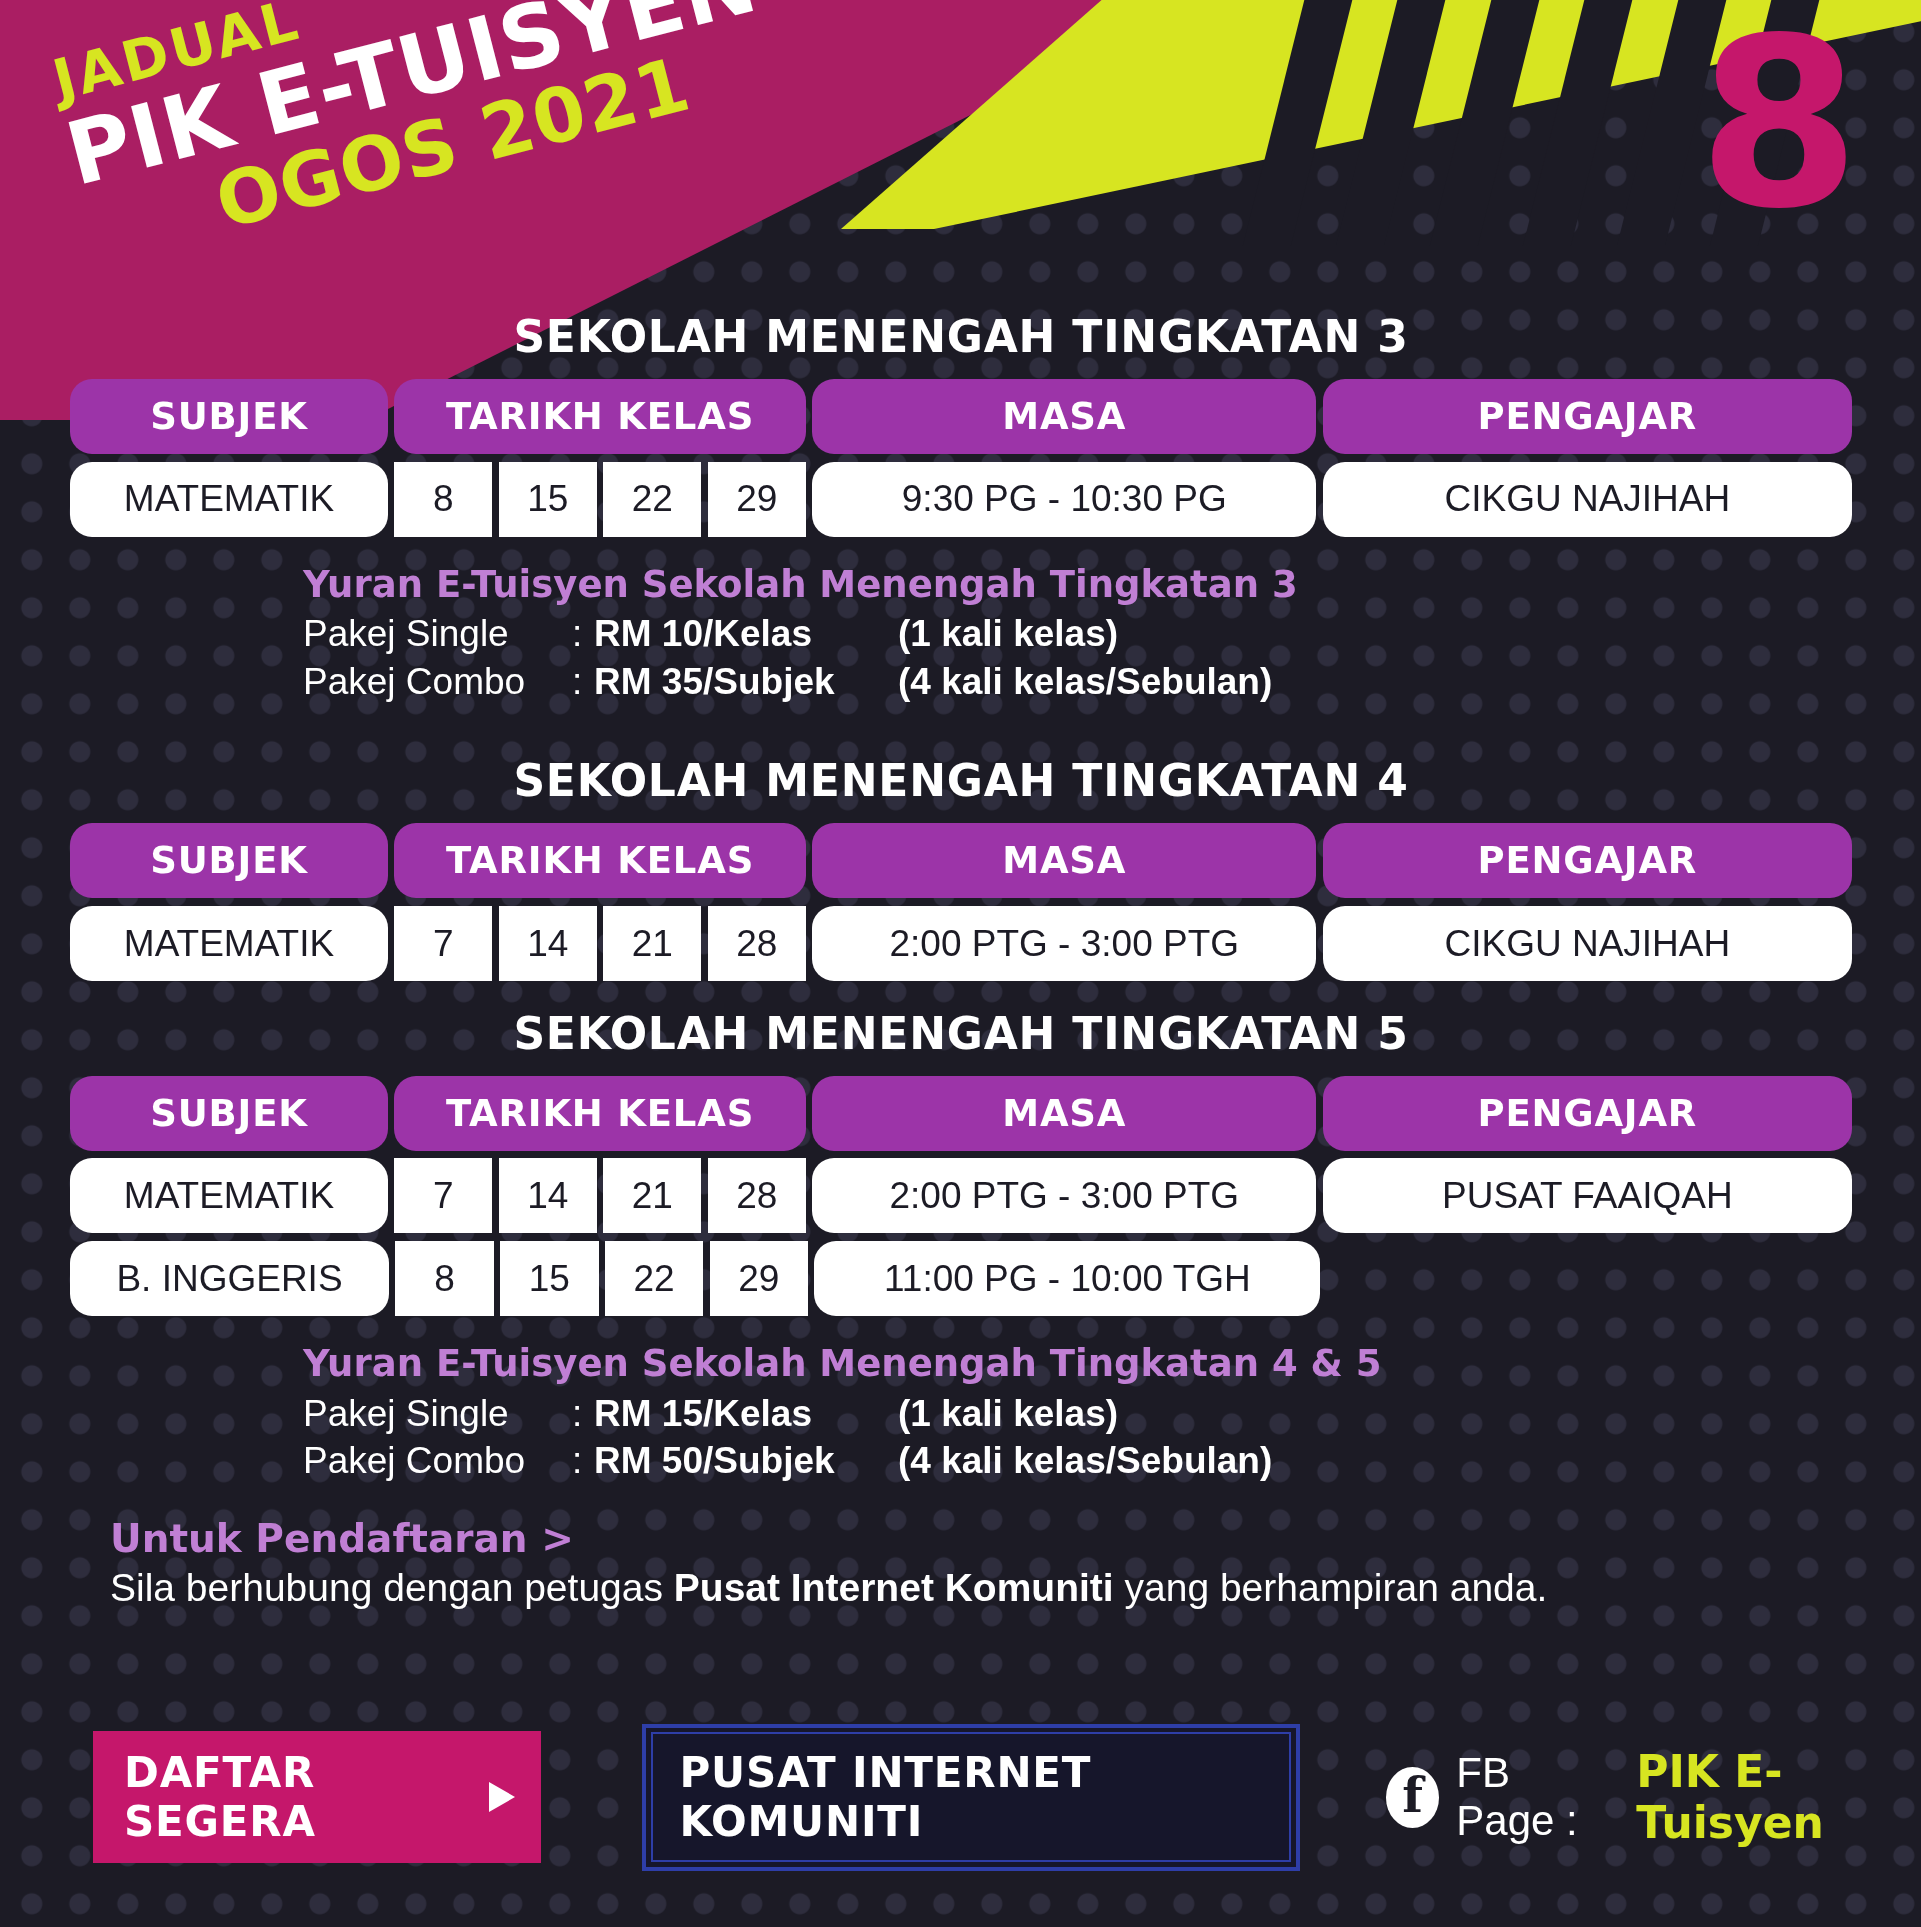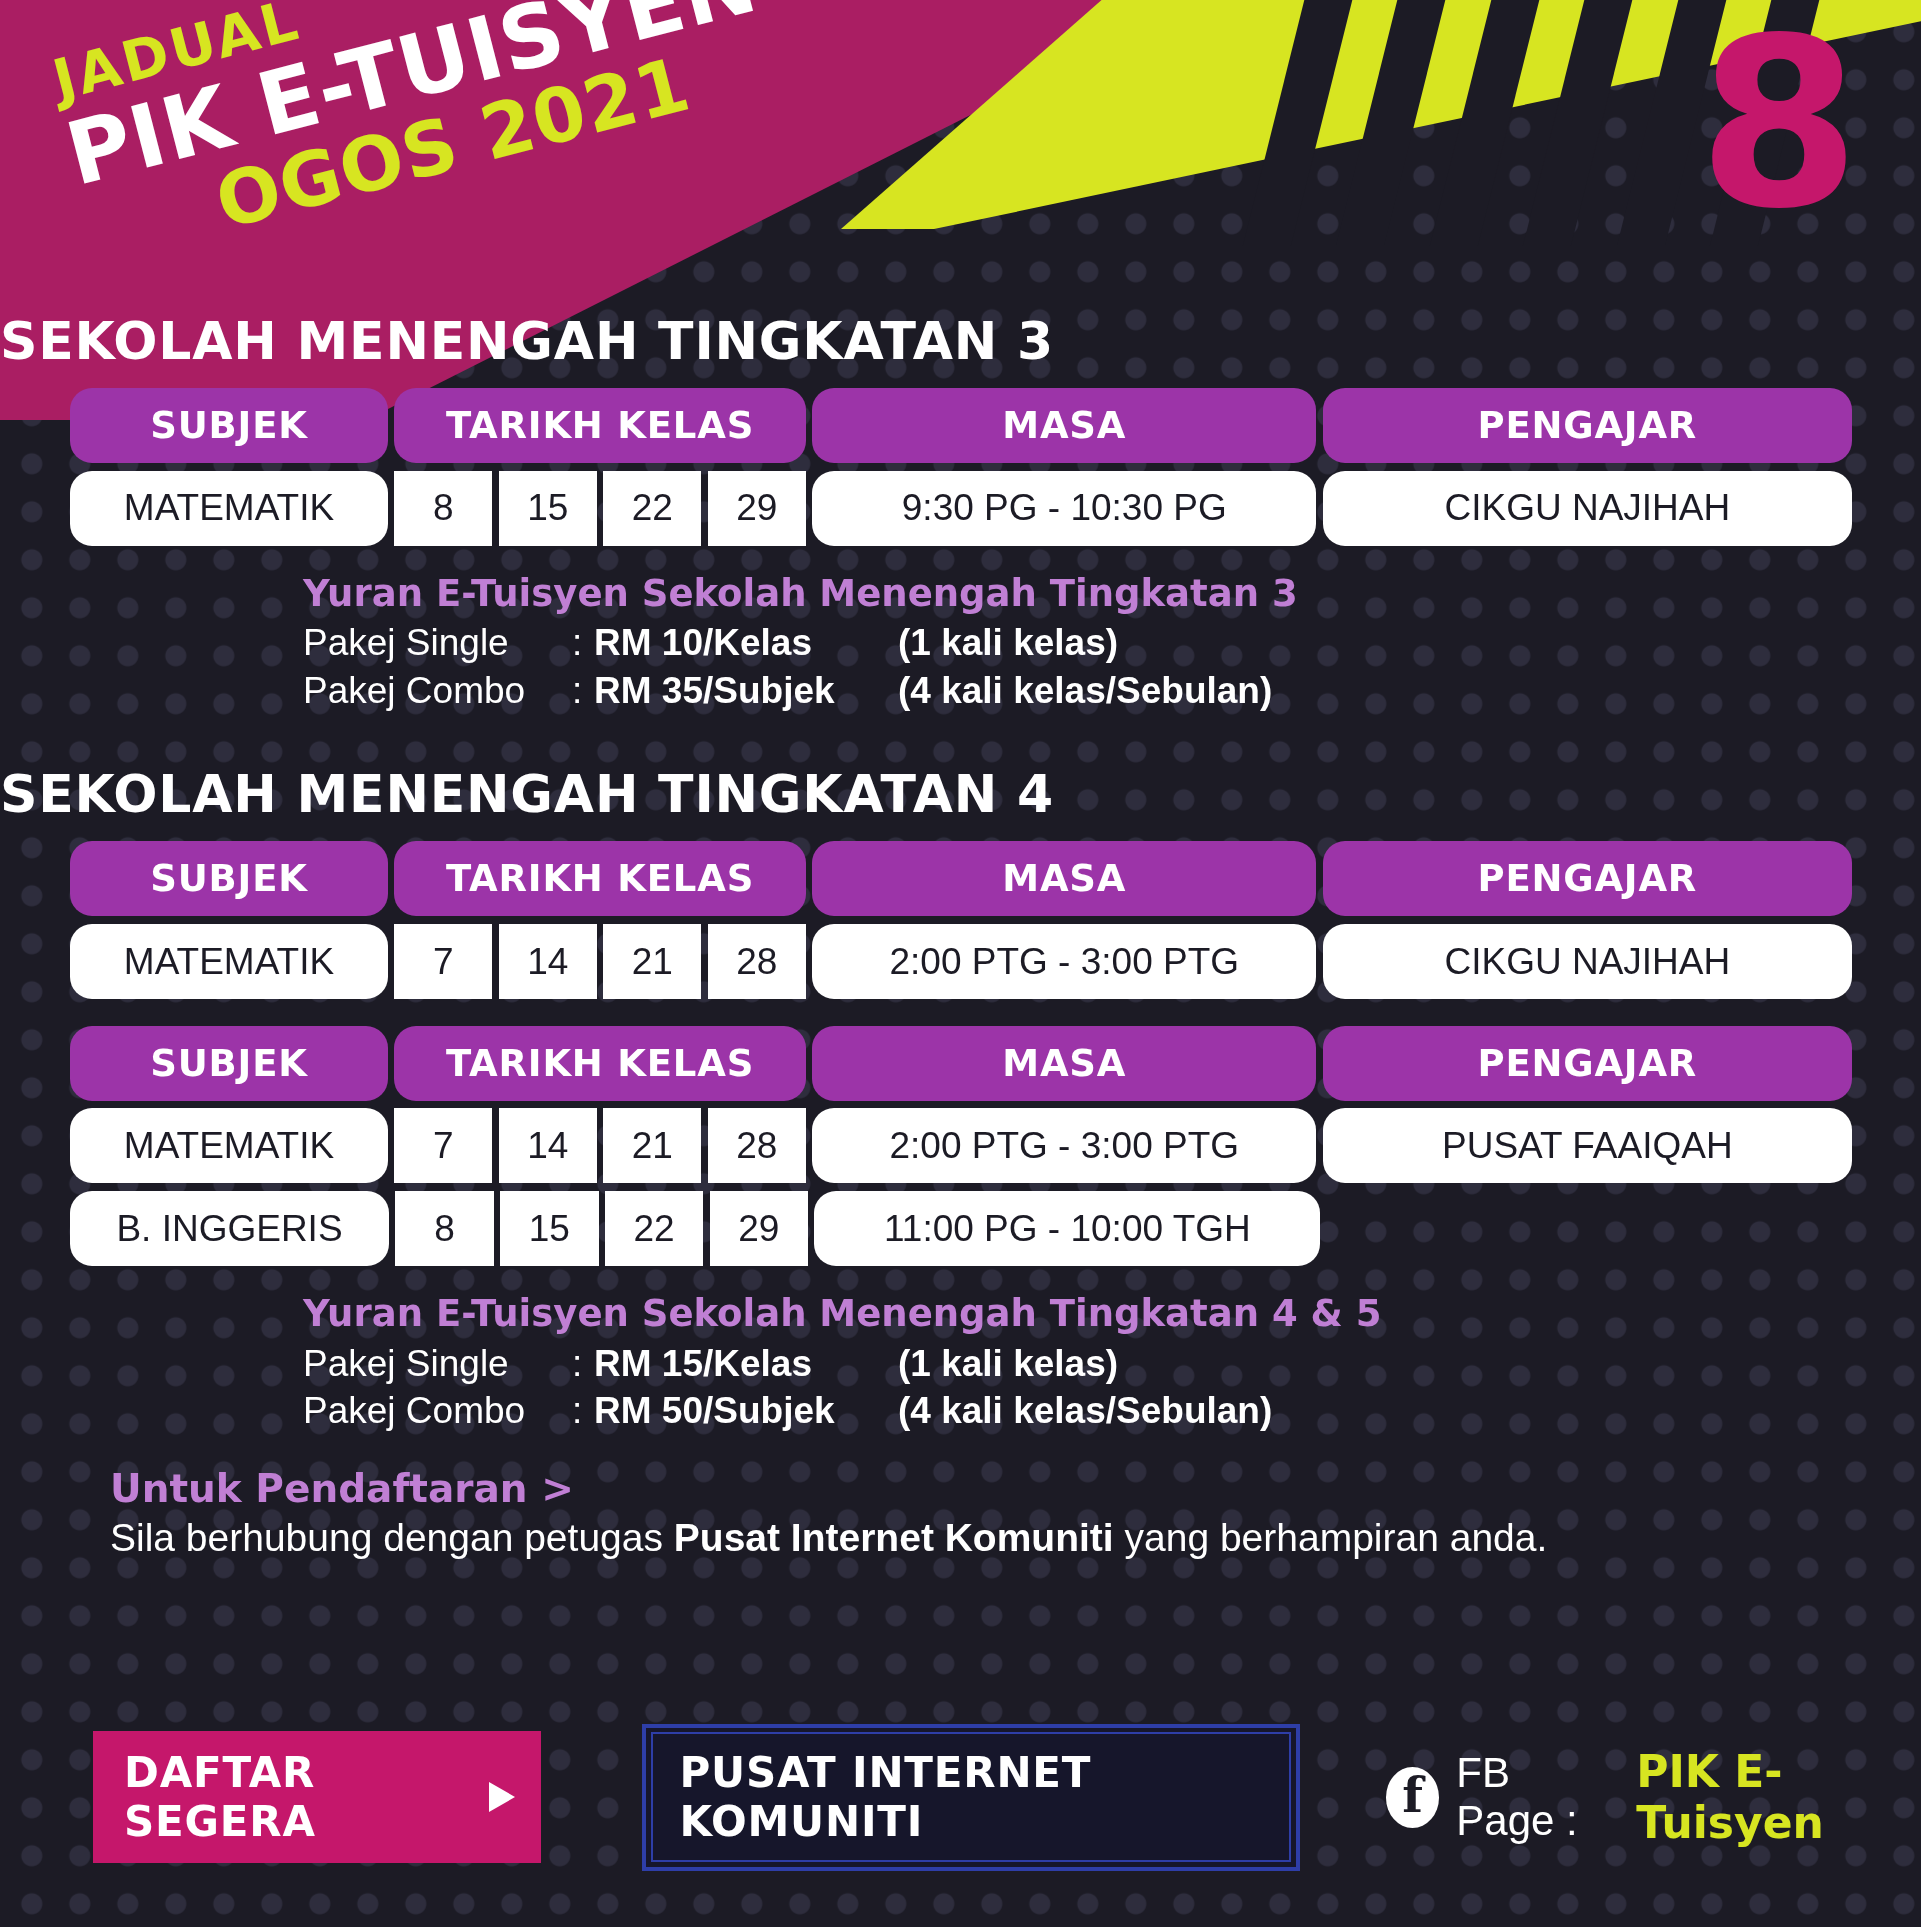--- a/index.html
+++ b/index.html
@@ -95,23 +95,23 @@
     top: 7.8px; right: 62px;
     font-size: 233px;
     font-weight: bold;
     color: #c5176b;
     font-family: "DejaVu Sans", sans-serif;
     line-height: 1;
   }
 
   
   .section-title {
-    text-align: left;
-    color: #ffffff;
-    font-size: 52px;
+    text-align: center;
+    color: #ffffff;
+    font-size: 44px;
     font-weight: bold;
     letter-spacing: 0.8px;
     font-family: "DejaVu Sans", sans-serif;
   }
   .content {
     position: absolute;
     top: 311px; left: 0;
     width: 1922px;
   }
   .table {
@@ -363,20 +363,21 @@
             <div class="date-cell">21</div>
             <div class="date-cell">28</div>
           </div>
           <div class="cell c-masa">2:00 PTG - 3:00 PTG</div>
           <div class="cell c-pengajar">CIKGU NAJIHAH</div>
         </div>
       </div>
     </div>
 
     <div style="margin-top:26.5px;">
+      <div class="section-title">SEKOLAH MENENGAH TINGKATAN 5</div>
       <div class="table">
         <div class="row hdr">
           <div class="cell c-subjek">SUBJEK</div>
           <div class="cell c-tarikh">TARIKH KELAS</div>
           <div class="cell c-masa">MASA</div>
           <div class="cell c-pengajar">PENGAJAR</div>
         </div>
         <div class="row">
           <div class="cell c-subjek">MATEMATIK</div>
           <div class="dates">

